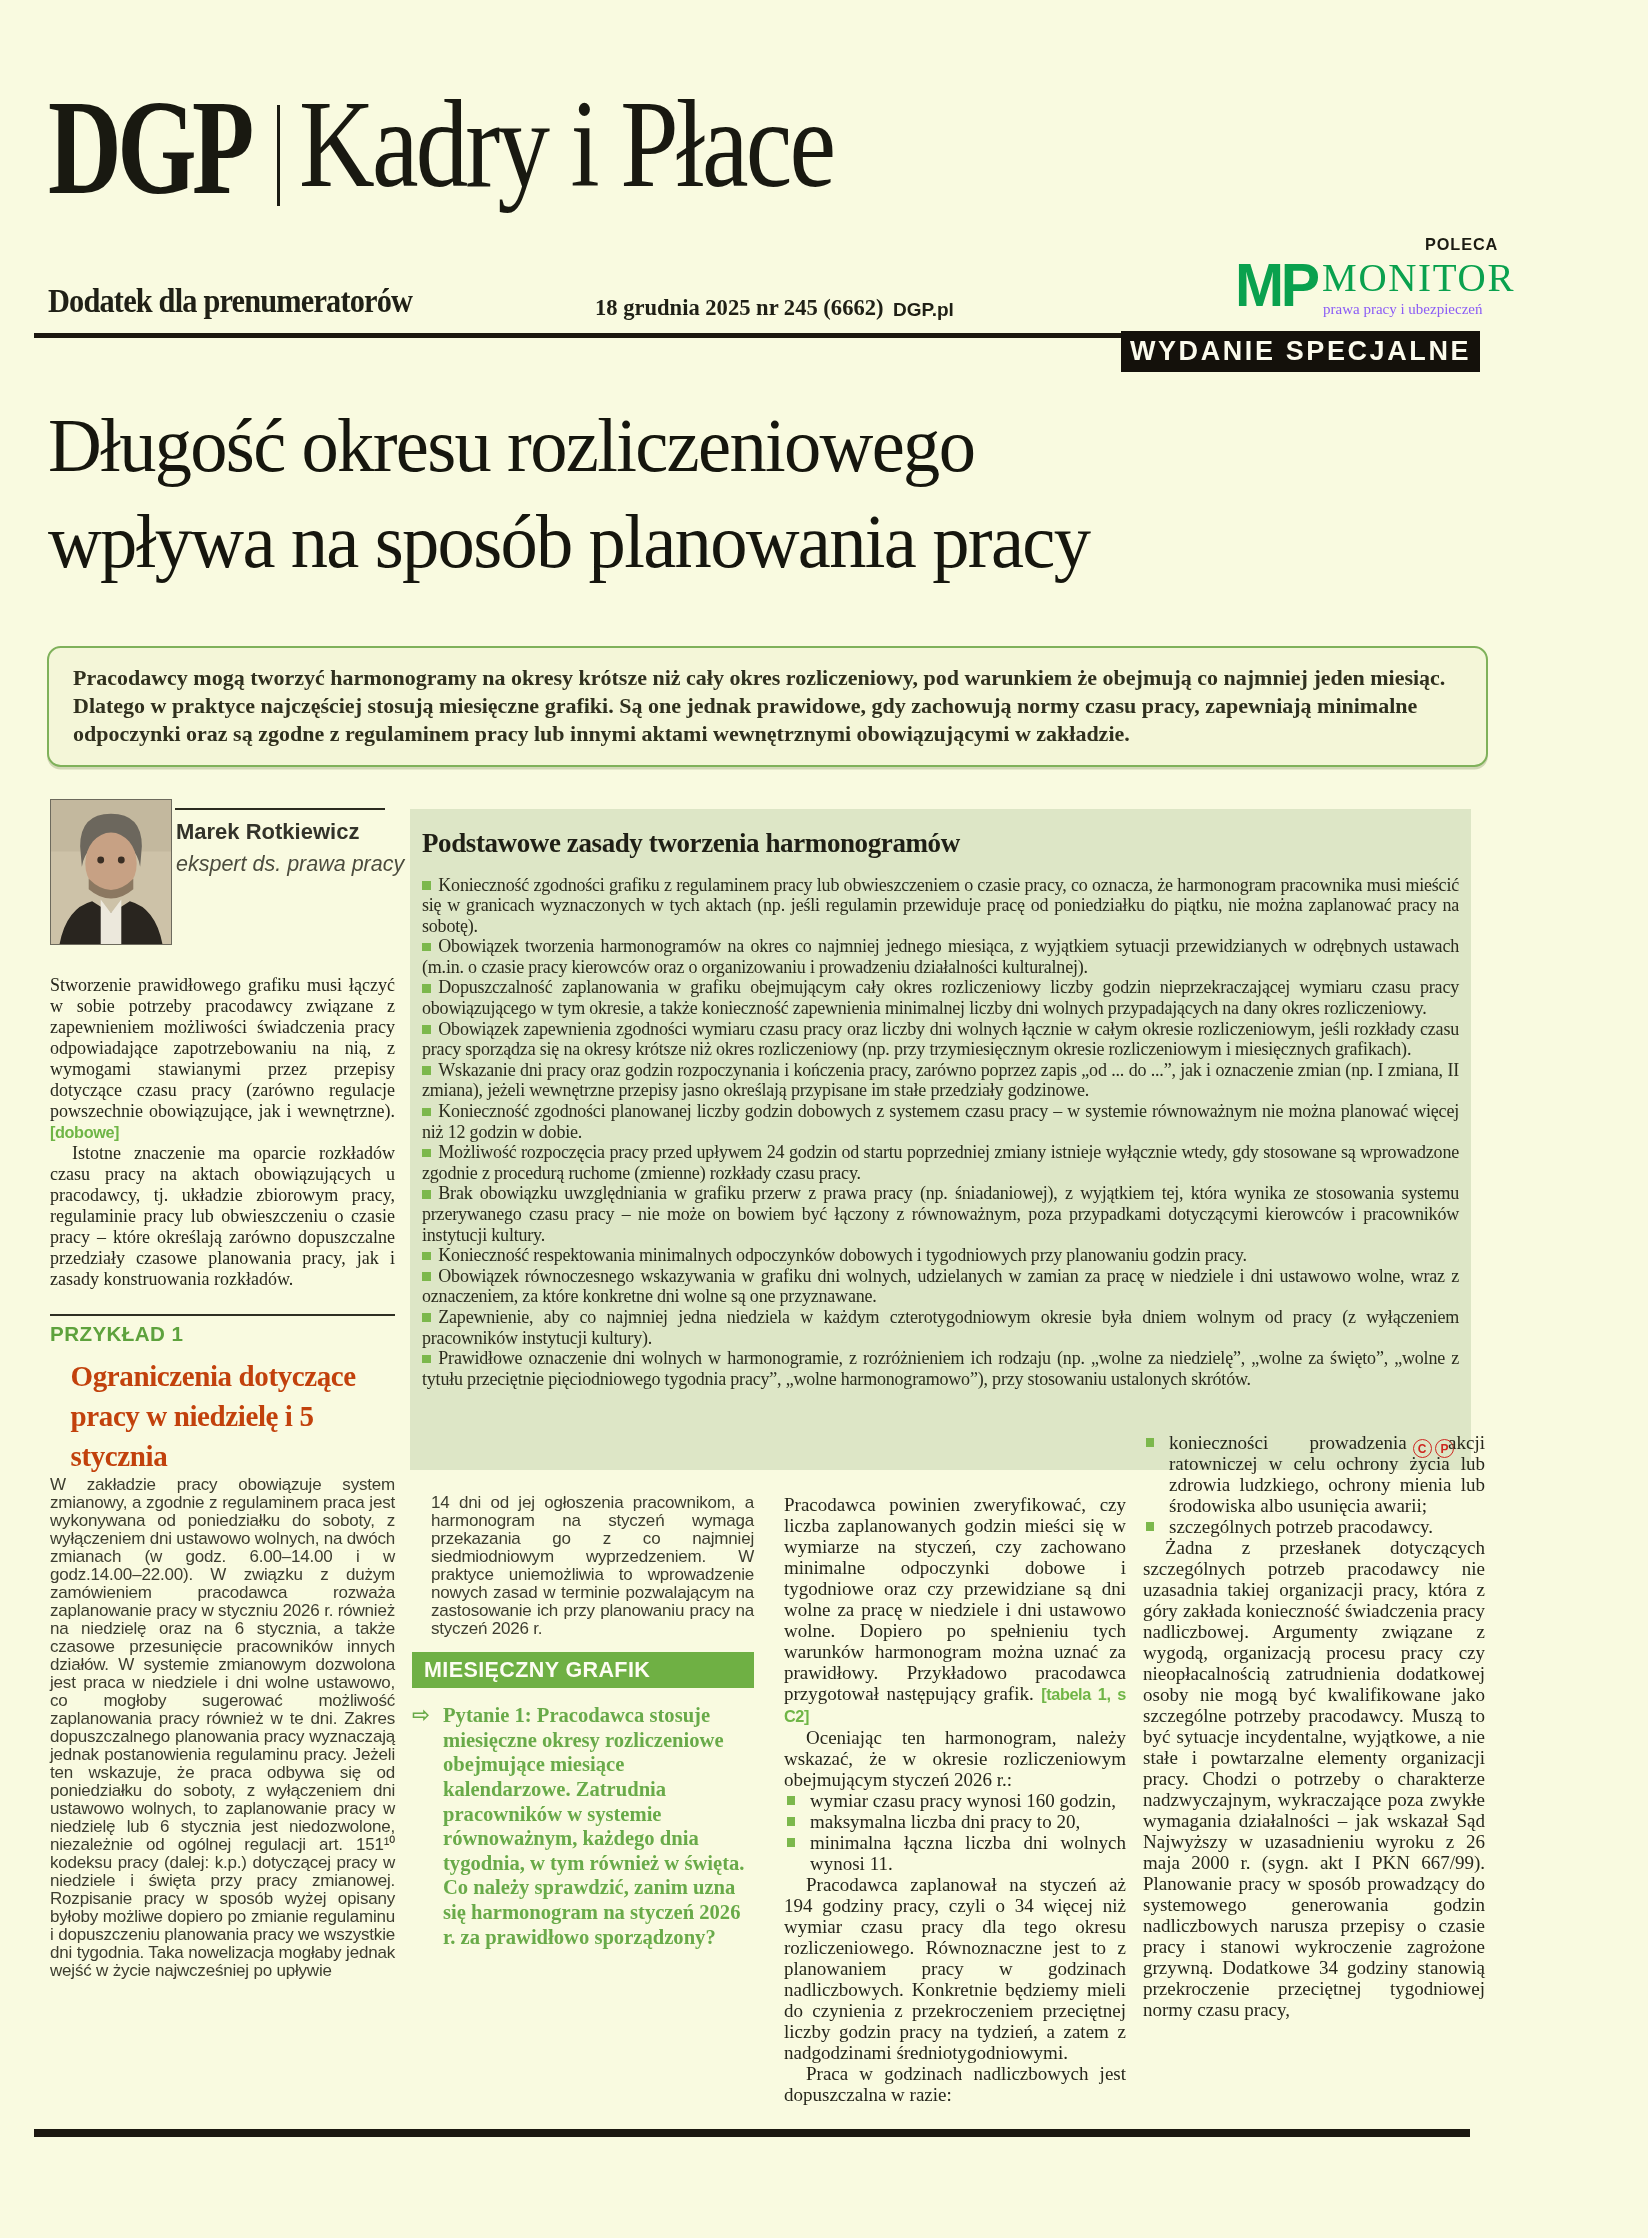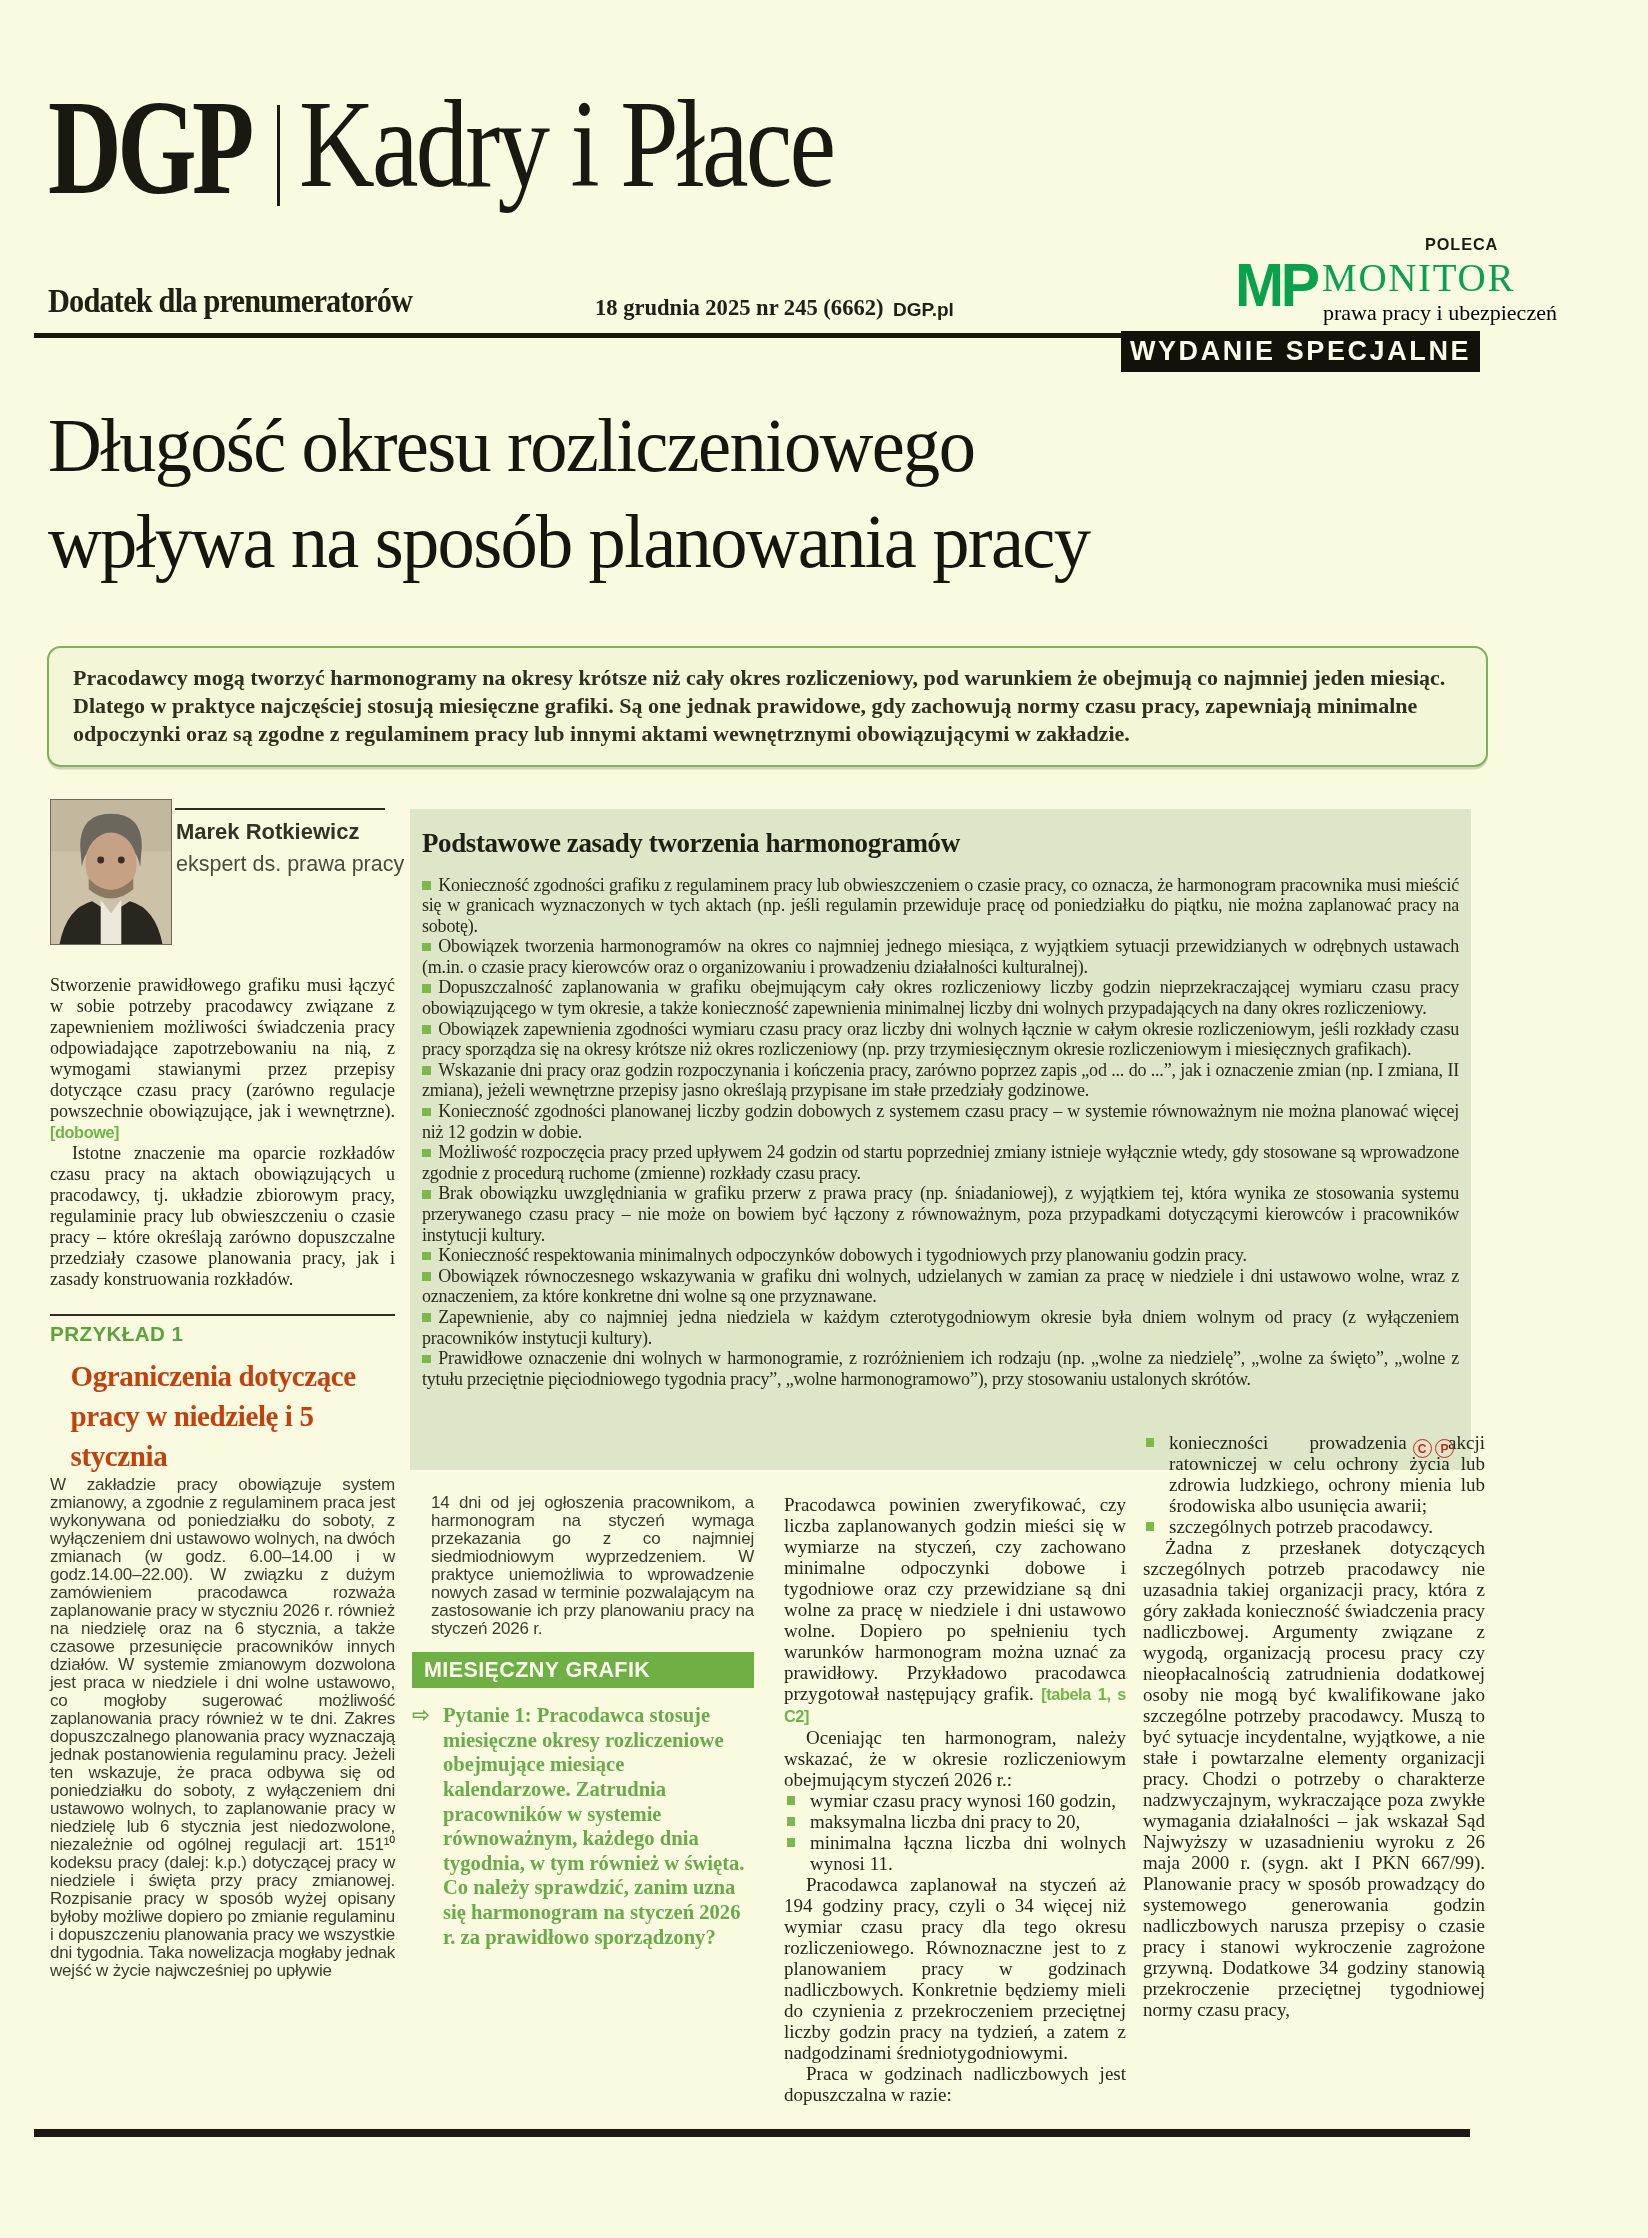--- a/index.html
+++ b/index.html
@@ -22,21 +22,21 @@
     transform:scaleX(.94);transform-origin:left top;color:#202016;}
   .siteline{left:893px;top:299px;font-size:19px;font-weight:700;
     font-family:"Liberation Sans",sans-serif;color:#202016;}
 
   .poleca{left:1425px;top:235px;font-size:16.3px;font-weight:700;letter-spacing:0.9px;
     font-family:"Liberation Sans",sans-serif;color:#1c1c13;}
   .mp{left:1235px;top:254px;font-size:62px;font-weight:700;line-height:1;
     font-family:"Liberation Sans",sans-serif;color:#0aa14e;letter-spacing:-3.4px;
     transform:scaleX(.95);transform-origin:left top;}
   .monitor{left:1322px;top:258px;font-size:39px;letter-spacing:1.7px;color:#0aa14e;line-height:1;}
-  .monitor-tag{left:1323px;top:302px;font-size:22px;color:#000000;line-height:1;}
+  .monitor-tag{left:1323px;top:302px;font-size:15px;color:#8b5cf6;line-height:1;}
 
   .head-rule{left:34px;top:333px;width:1087px;height:5.2px;background:#1b170f;}
   .special-banner{left:1121px;top:331px;width:359px;height:41px;background:#14110b;
     color:#fbfbec;font-family:"Liberation Sans",sans-serif;font-weight:700;
     font-size:27px;letter-spacing:2.6px;text-align:center;line-height:41px;}
 
   
   .headline{left:48px;top:397px;font-size:76px;line-height:96px;letter-spacing:-1.7px;
     color:#16160e;font-weight:400;transform:scaleX(.98);transform-origin:left top;white-space:nowrap;}
 
@@ -47,21 +47,21 @@
   .lead-box p{margin:0;font-size:22px;line-height:28px;font-weight:700;
     color:#30301e;text-align:left;}
 
   
   .author-photo{left:50px;top:799px;width:122px;height:146px;border:0.9px solid #6d6a5d;
     box-sizing:border-box;background:#cdc2a8;}
   .author-rule{left:175px;top:808px;width:210px;height:1.7px;background:#2b2b20;}
   .author-name{left:176px;top:819px;font-family:"Liberation Sans",sans-serif;
     font-size:22px;font-weight:700;color:#33332a;}
   .author-role{left:176px;top:852px;font-family:"Liberation Sans",sans-serif;
-    font-size:21.5px;color:#4c4c3e;}
+    font-size:21.5px;color:#4c4c3e;font-style:italic;}
 
   
   .col{position:absolute;text-align:justify;}
   .col p{margin:0;}
   .serif-sm{font-size:18px;line-height:21px;color:#26261b;}
   .serif-md{font-size:19px;line-height:21px;color:#26261b;margin-left:13px;}
   .indent{text-indent:22px;}
   .sans-ex{font-family:"Liberation Sans",sans-serif;font-size:17px;line-height:18px;
     color:#3d3d2f;letter-spacing:-0.2px;}
 

